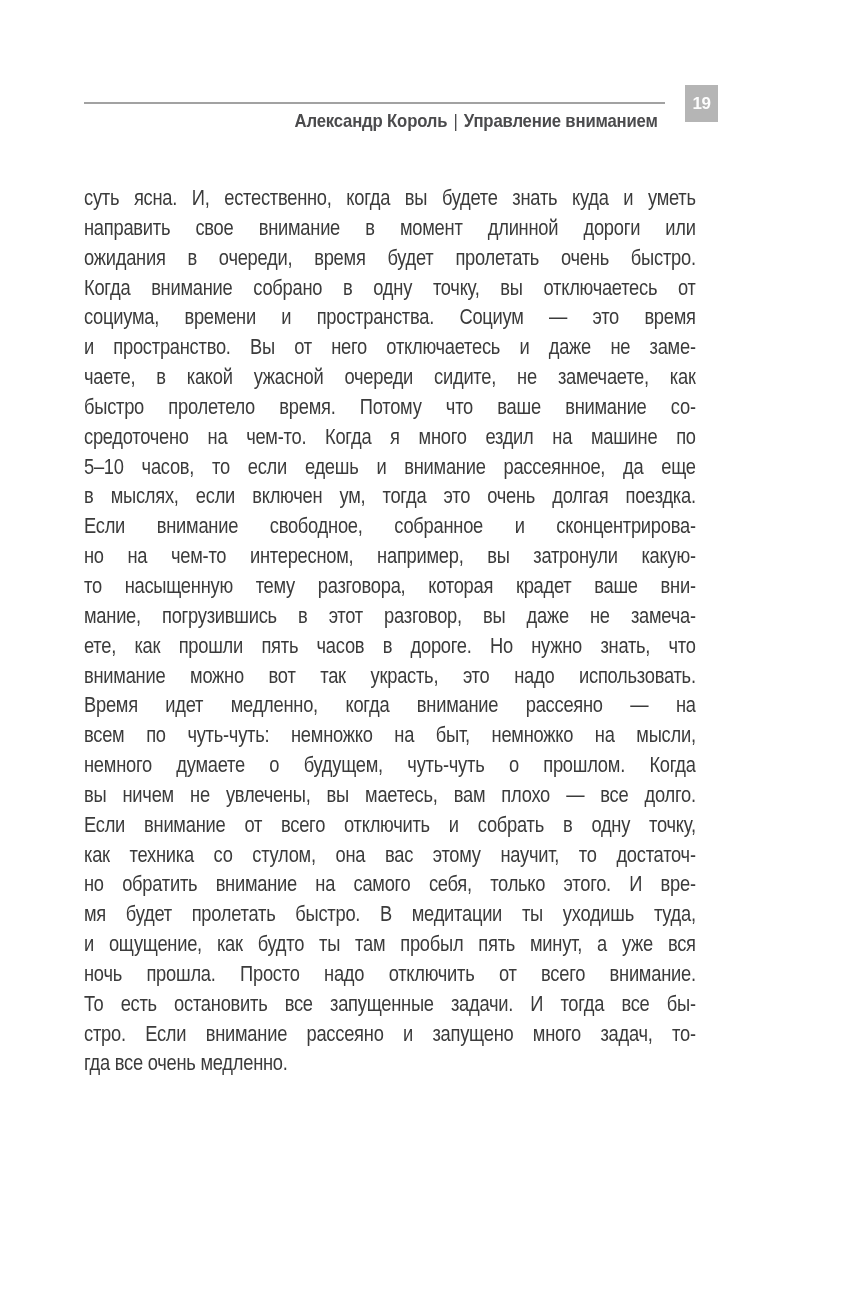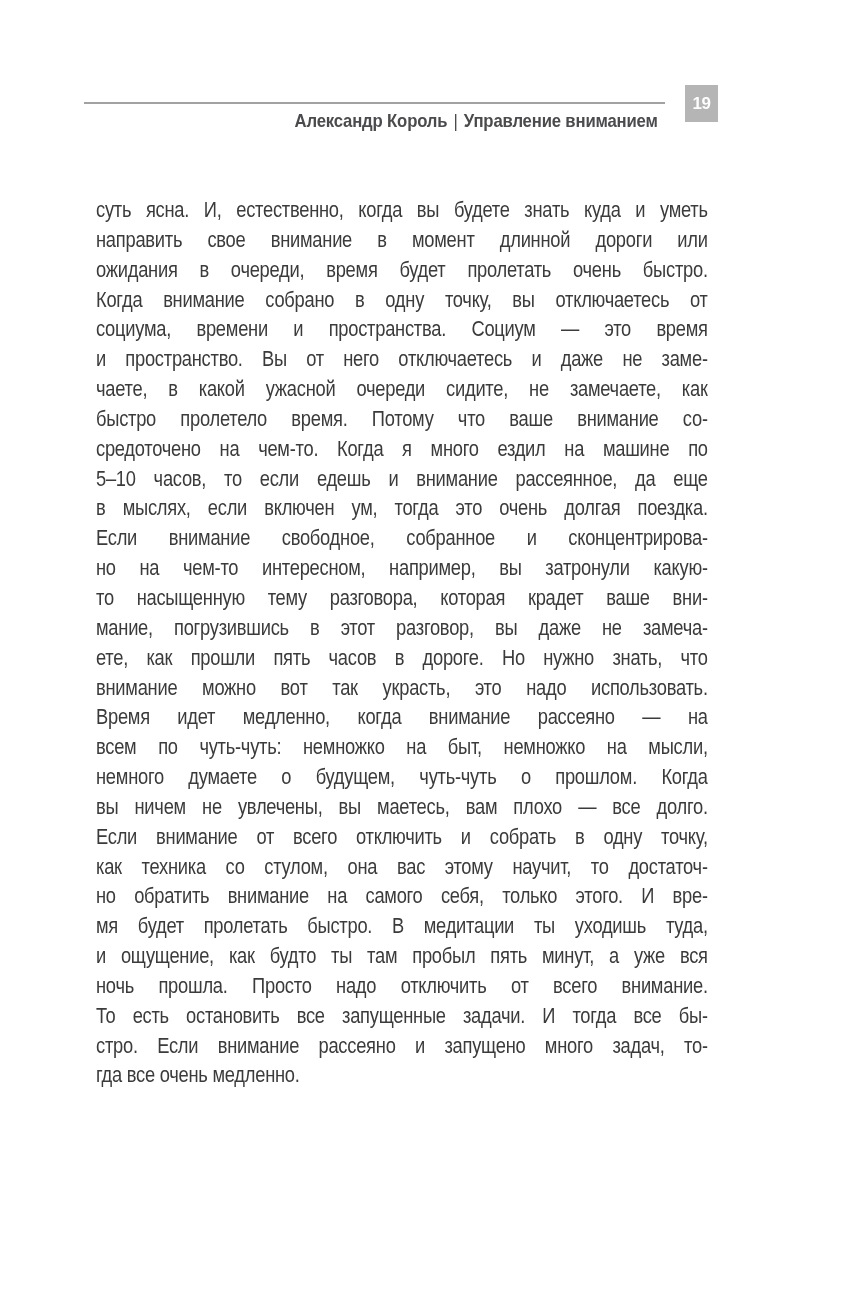--- a/index.html
+++ b/index.html
@@ -54,21 +54,21 @@
     font-weight:400;
   }
   .body-text{
     position:absolute;
     left:84px;top:184px;
     width:612px;
     color:var(--body-text);
     font-size:21.5px;
     letter-spacing:-0.3px;
   }
-  .paragraph{margin:12px;}
+  .paragraph{margin:0;}
   .paragraph + .paragraph{margin-top:29.85px;}
   .line{
     width:718px;
     height:29.85px;
     line-height:29.85px;
     transform:scaleX(0.852);
     transform-origin:0 0;
     text-align:justify;
     text-align-last:justify;
     overflow:hidden;

